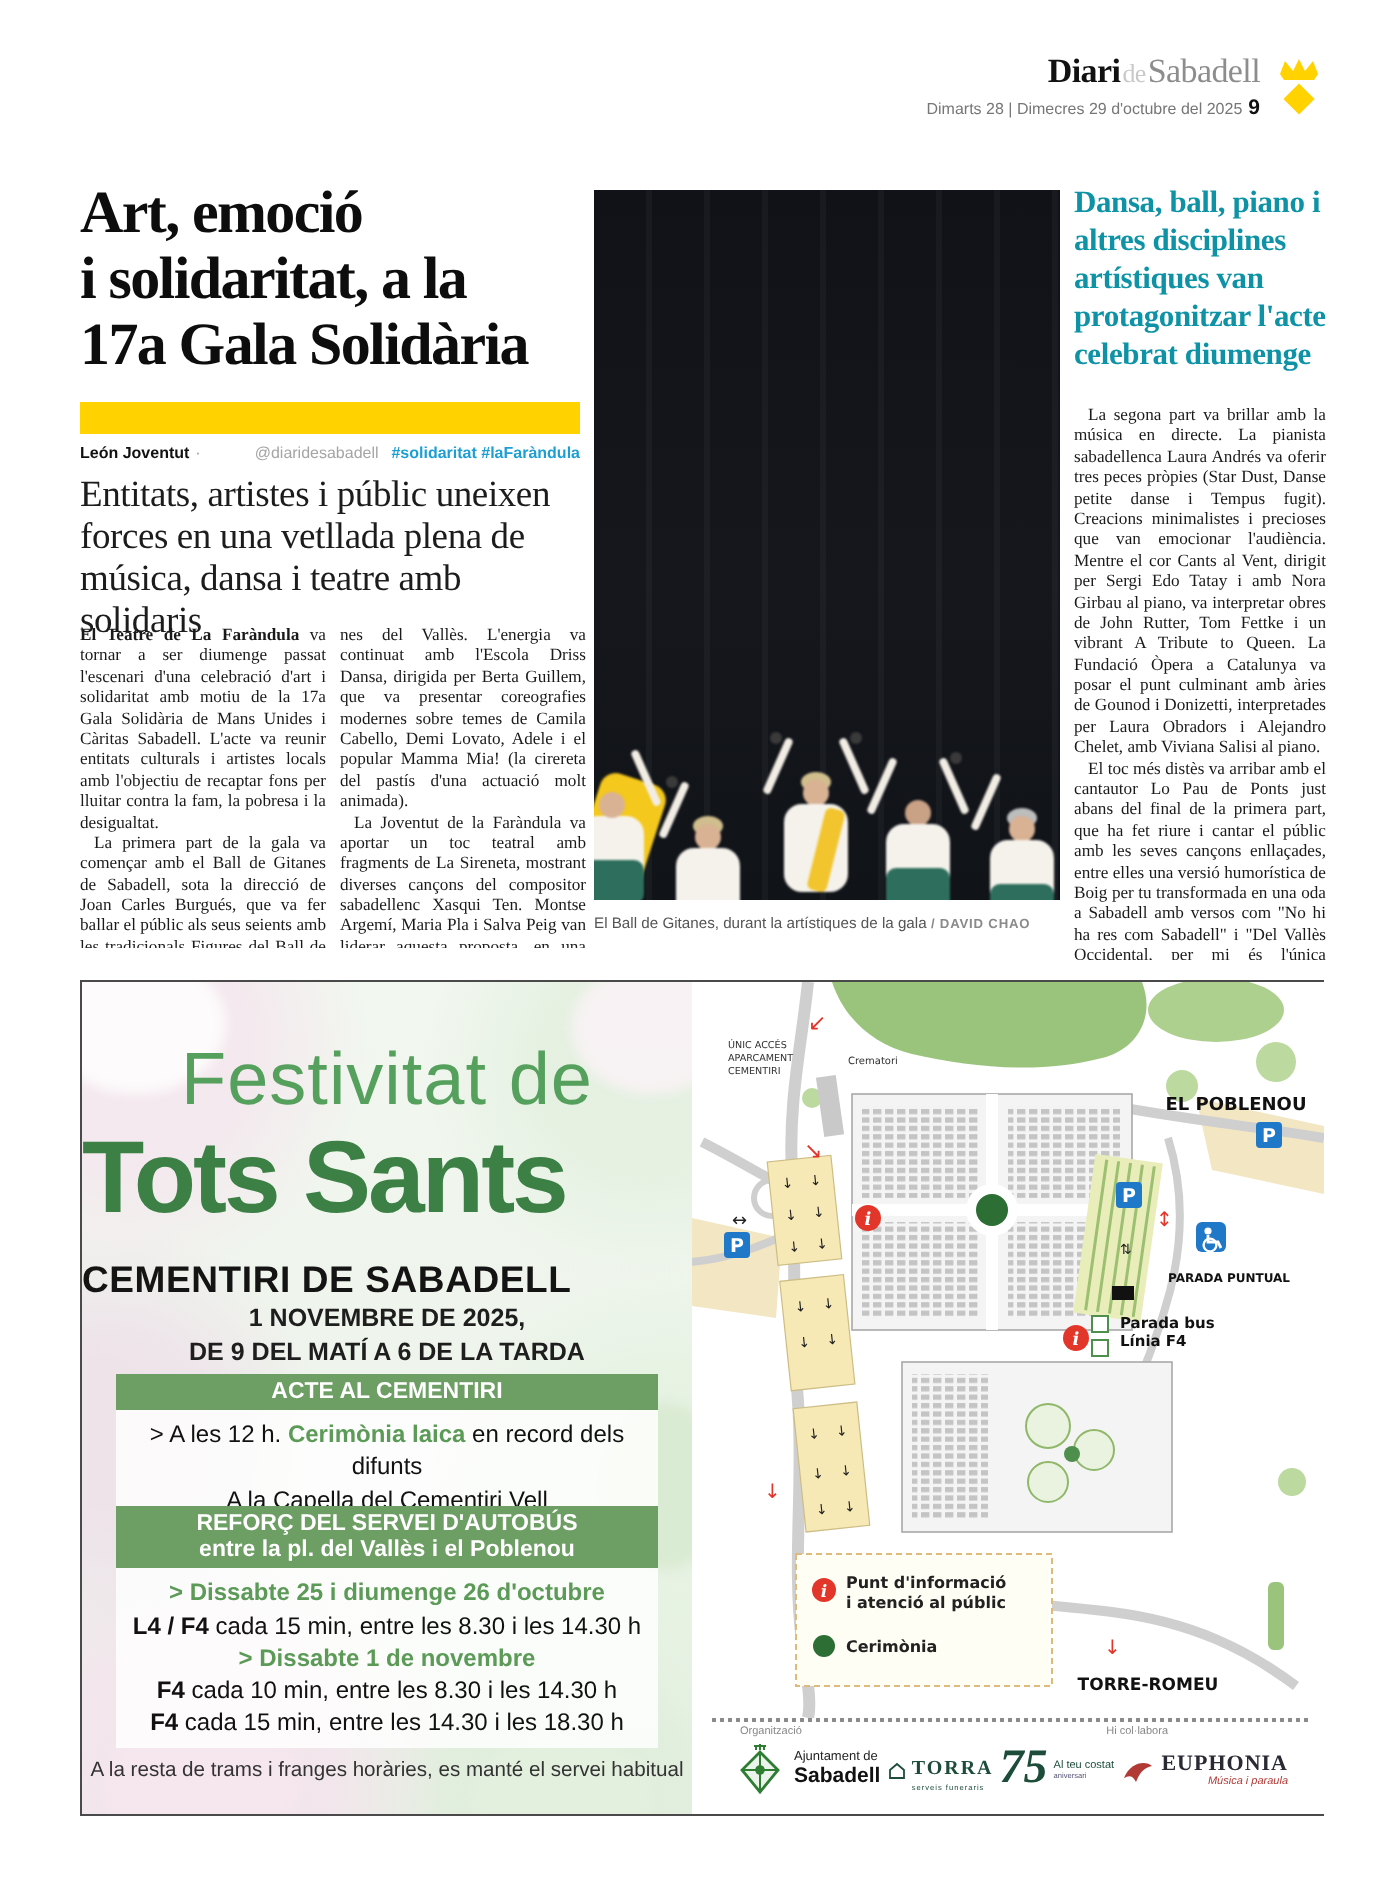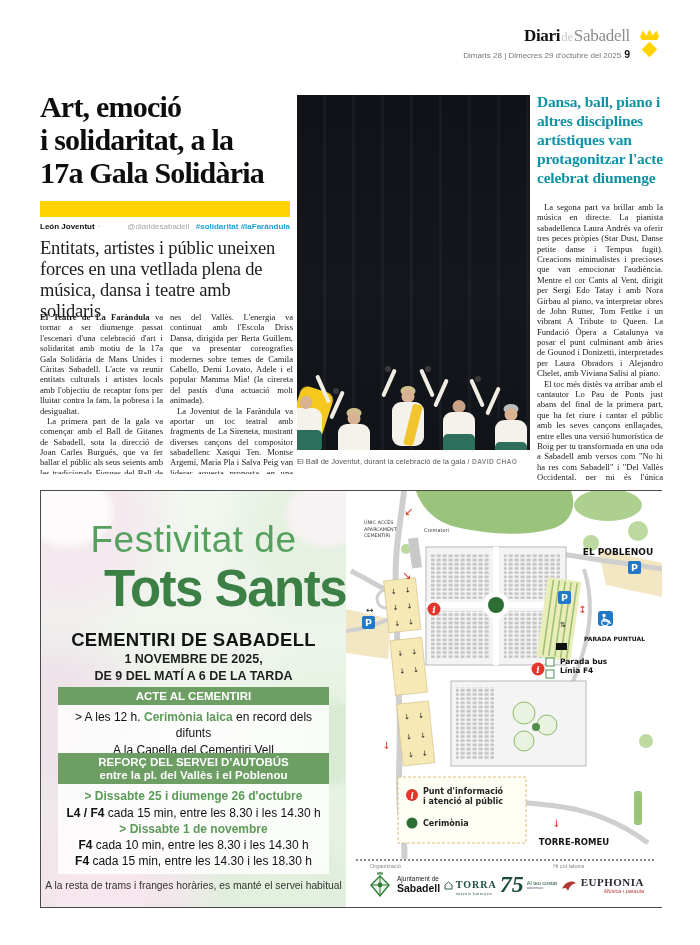--- a/index.html
+++ b/index.html
@@ -67,22 +67,22 @@
     background:
       radial-gradient(circle at 8% 8%, rgba(244,232,238,.95) 0 60px, transparent 120px),
       radial-gradient(circle at 92% 10%, rgba(228,240,224,.9) 0 50px, transparent 110px),
       radial-gradient(circle at 4% 55%, rgba(238,226,234,.85) 0 55px, transparent 110px),
       radial-gradient(circle at 96% 62%, rgba(230,242,226,.9) 0 60px, transparent 120px),
       radial-gradient(circle at 18% 96%, rgba(243,229,236,.9) 0 70px, transparent 130px),
       radial-gradient(circle at 78% 96%, rgba(224,238,220,.9) 0 60px, transparent 120px),
       linear-gradient(180deg,#f2f7f0,#eaf2e8); }
   .petal { position:absolute; border-radius:50%; filter:blur(3px); }
   .ad-title1 { position:absolute; top:28px; width:100%; text-align:center; font-size:37px; color:#55a05d; letter-spacing:0.5px; }
-  .ad-title2 { position:absolute; top:68px; width:100%; text-align:right; font-size:51px; font-weight:bold; color:#3c8045; letter-spacing:-1.5px; }
-  .ad-venue { position:absolute; top:138px; width:100%; text-align:center; font-size:18.5px; font-weight:bold; color:#141414; letter-spacing:0.3px; }
+  .ad-title2 { position:absolute; top:68px; width:100%; text-align:left; font-size:51px; font-weight:bold; color:#3c8045; letter-spacing:-1.5px; }
+  .ad-venue { position:absolute; top:138px; width:100%; text-align:left; font-size:18.5px; font-weight:bold; color:#141414; letter-spacing:0.3px; }
   .ad-date { position:absolute; top:160px; width:100%; text-align:center; font-size:12.5px; font-weight:bold; color:#1e1e1e; line-height:1.35; }
   .gbox { position:absolute; left:17px; width:271px; }
   .gbox .ghead { background:#6d9e63; color:#fff; font-weight:bold; font-size:11.5px; text-align:center; padding:3px 0 2px; line-height:1.15; }
   .gbox .ghead .sub { font-weight:bold; }
   .gbox .gbody { background:rgba(255,255,255,.82); text-align:center; font-size:12px; color:#111; padding:4px 2px 5px; line-height:1.35; }
   .greentxt { color:#5c9a57; font-weight:bold; }
   .ad-note { position:absolute; bottom:16px; width:100%; text-align:center; font-size:10.3px; color:#333; }
 
   
   .ad-right { position:absolute; left:305px; top:0; width:316px; height:416px; background:#fff; }
@@ -187,21 +187,21 @@
     </div>
     <div class="dancer" style="left:190px; bottom:-40px; width:48px; height:108px;">
       <div class="arm l"></div>
         <div class="hair" style="background:#cfcfcf;"></div>
         <div class="head"></div>
         <div class="torso"></div>
         <div class="vest"></div>
     </div>
   </div>
   <div class="caption">
-    <span>El Ball de Joventut, durant la celebració de la gala</span>
+    <span>El Ball de Gitanes, durant la artístiques de la gala</span>
     <span class="credit">/ DAVID CHAO</span>
   </div>
 
   <div class="rcol-head">Dansa, ball, piano i altres disciplines artístiques van protagonitzar l'acte celebrat diumenge</div>
   <div class="rcol-body">
     <p>La segona part va brillar amb la música en directe. La pianista sabadellenca Laura Andrés va oferir tres peces pròpies (Star Dust, Danse petite danse i Tempus fugit). Creacions minimalistes i precioses que van emocionar l'audiència. Mentre el cor Cants al Vent, dirigit per Sergi Edo Tatay i amb Nora Girbau al piano, va interpretar obres de John Rutter, Tom Fettke i un vibrant A Tribute to Queen. La Fundació Òpera a Catalunya va posar el punt culminant amb àries de Gounod i Donizetti, interpretades per Laura Obradors i Alejandro Chelet, amb Viviana Salisi al piano.</p>
     <p>El toc més distès va arribar amb el cantautor Lo Pau de Ponts just abans del final de la primera part, que ha fet riure i cantar el públic amb les seves cançons enllaçades, entre elles una versió humorística de Boig per tu transformada en una oda a Sabadell amb versos com "No hi ha res com Sabadell" i "Del Vallès Occidental, per mi és l'única capital".</p>
   </div>
 
   <div class="ad">

